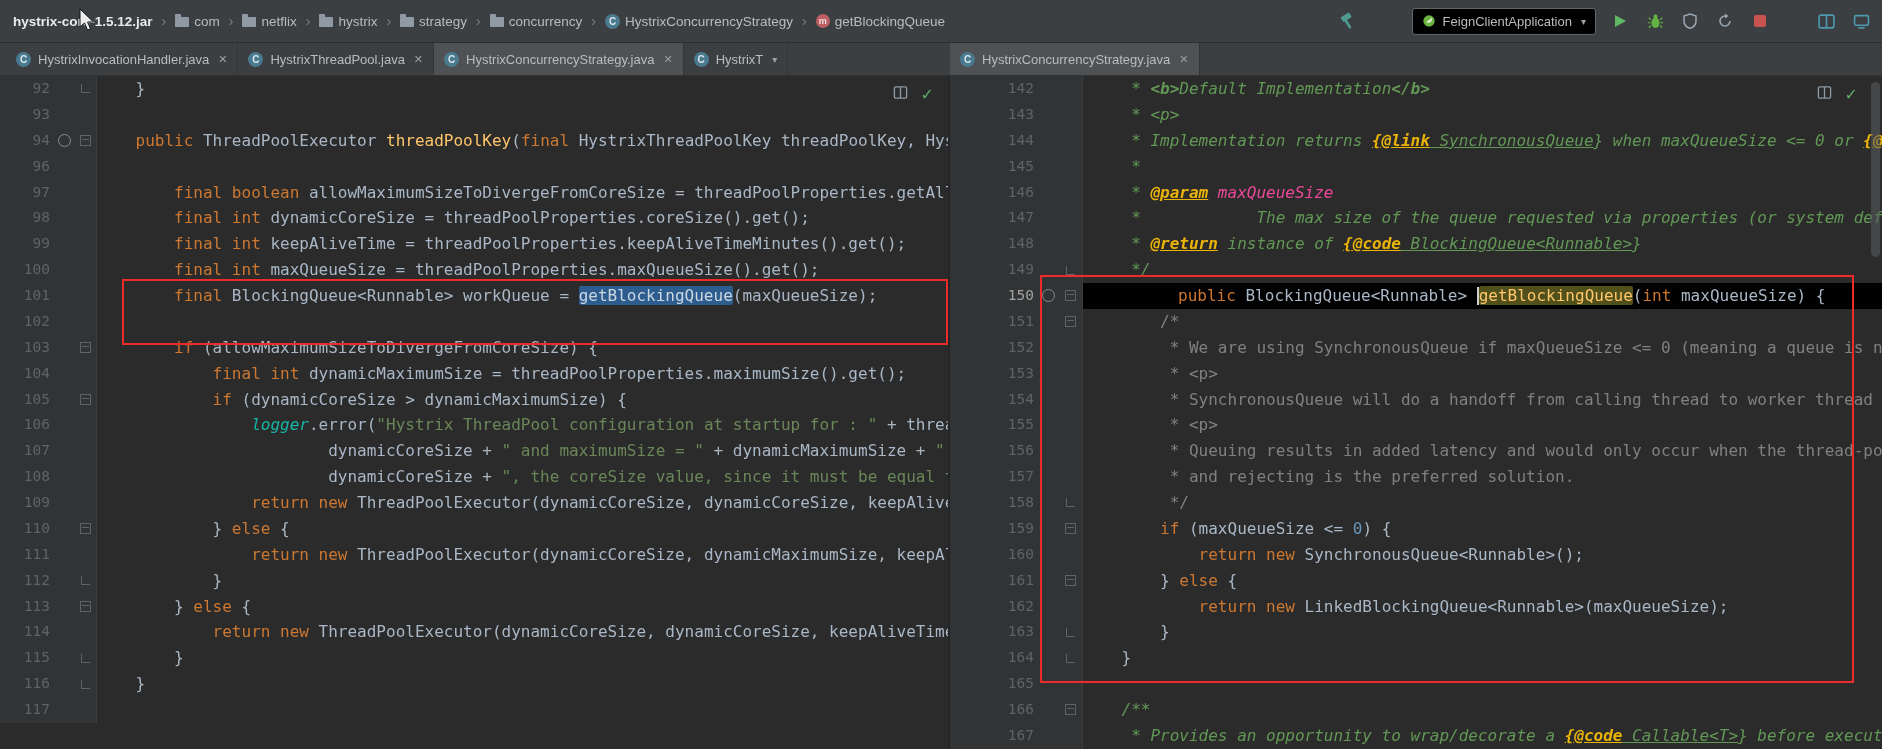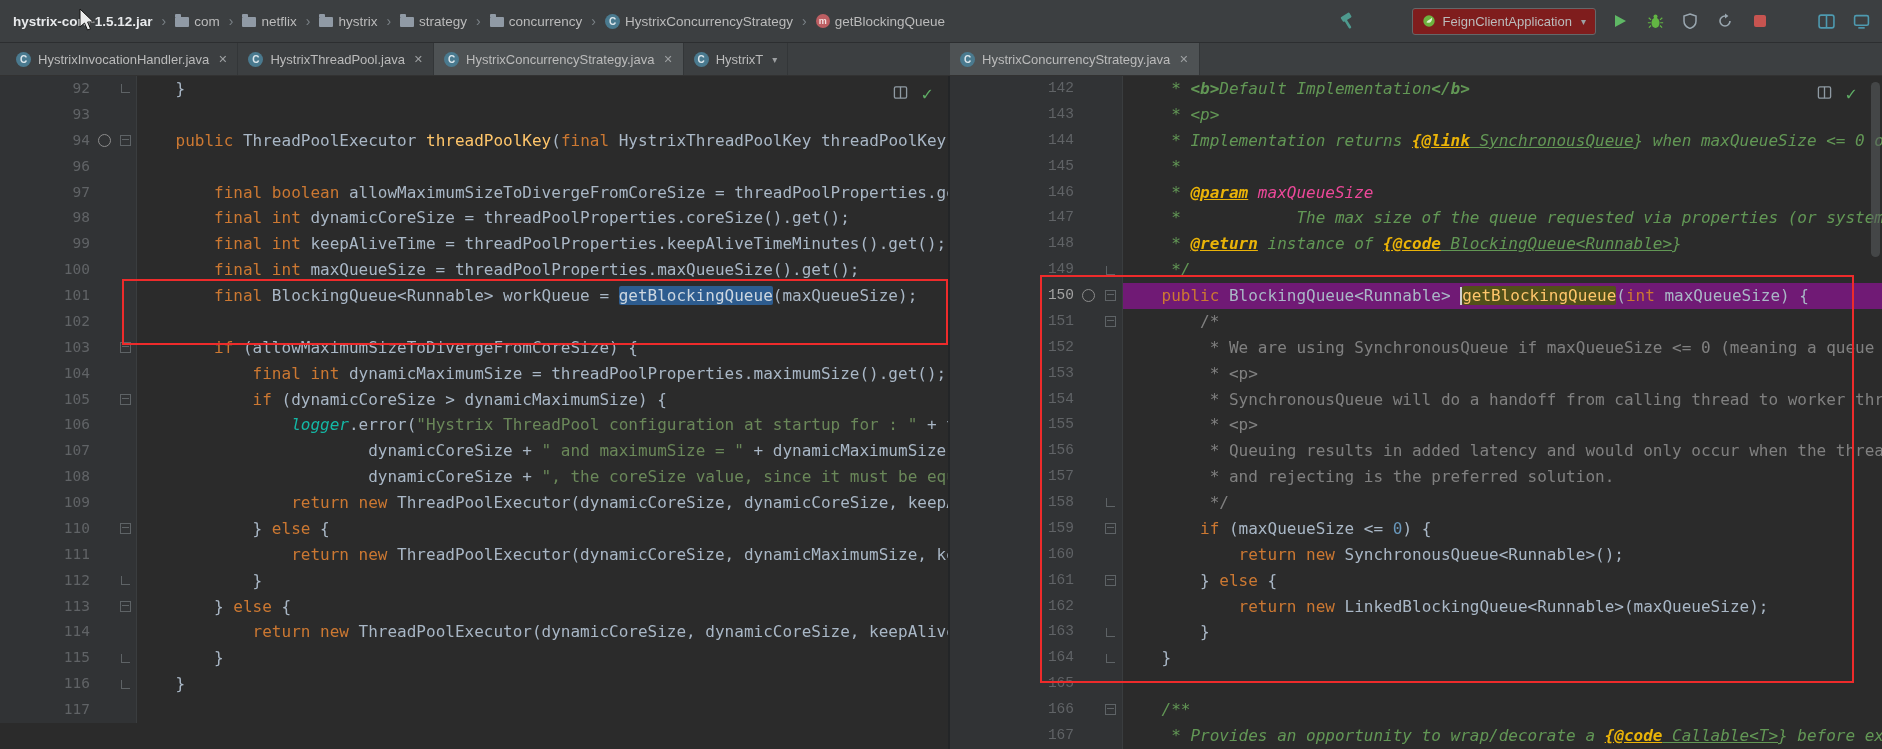--- a/index.html
+++ b/index.html
@@ -19,21 +19,21 @@
   .ci-method{width:14px;height:14px;border-radius:50%;background:#bc5e62;color:#f3e2e2;
              font-size:9px;font-weight:bold;line-height:14px;}
   .ci-folder{width:14px;height:10px;background:#909aa5;border-radius:1px;position:relative;margin-top:2px;}
   .ci-folder::before{content:"";position:absolute;left:0;top:-3px;width:6px;height:3px;background:#909aa5;
                      border-radius:1px 1px 0 0;}
 
   
   .run-toolbar{position:absolute;right:10px;top:0;height:42px;display:flex;align-items:center;gap:13px;}
   .tb-icon{display:inline-flex;align-items:center;justify-content:center;width:22px;height:22px;cursor:default;}
   .run-config{display:flex;align-items:center;gap:7px;height:25px;padding:0 9px;border:1px solid #646769;
-              border-radius:3px;background:#7f1d1d;color:#bbbbbb;font-size:13px;margin-left:40px;}
+              border-radius:3px;background:#000000;color:#bbbbbb;font-size:13px;margin-left:40px;}
   .combo-arrow{color:#9da1a4;font-size:10px;margin-left:2px;}
   .play-tri{width:0;height:0;border-left:11px solid #5fb865;border-top:6.5px solid transparent;
             border-bottom:6.5px solid transparent;}
   .stop-sq{width:12px;height:12px;background:#c75450;border-radius:2px;}
   .tb-gap{width:18px;}
 
   
   .tabbar{position:absolute;left:0;top:43px;width:100%;height:32px;background:#3c3f41;
           border-bottom:1px solid #323232;}
   .tabs-left{position:absolute;left:6px;top:0;height:100%;display:flex;}
@@ -45,33 +45,33 @@
   .tab-dd{color:#9da0a2;font-size:10px;margin-left:2px;}
 
   
   .editors{position:absolute;left:0;top:76px;width:100%;height:673px;display:flex;}
   .pane{display:flex;flex-direction:column;overflow:hidden;position:relative;background:#2b2b2b;}
   .pane-left{width:948px;}
   .divider{width:2px;background:#232527;}
   .pane-right{flex:1;}
   .row{display:flex;height:25.88px;line-height:25.88px;overflow:hidden;flex:0 0 auto;}
   .gut{display:flex;align-items:center;background:#313335;border-right:1px solid #3a3d3f;flex:0 0 auto;}
-  .ln{font-family:"DejaVu Sans Mono",monospace;font-size:14.5px;color:#606366;text-align:right;padding-right:4px;padding-left:40px;}
+  .ln{font-family:"DejaVu Sans Mono",monospace;font-size:14.5px;color:#606366;text-align:right;padding-right:4px;}
   .pane-left .ln{width:50px;}
-  .pane-right .ln{width:84px;font-family:Liberation Mono, monospace;}
+  .pane-right .ln{width:84px;}
   .gslot{width:20px;display:flex;align-items:center;justify-content:center;}
   .pane-left .gfold{width:22px;}
   .pane-right .gfold{width:24px;}
   .ovr{width:11px;height:11px;border:1.5px solid #8c8c8c;border-radius:50%;}
   .fm{position:relative;}
   .fm-start{width:9px;height:9px;border:1px solid #5e6366;}
   .fm-start::after{content:"";position:absolute;left:1px;right:1px;top:3px;border-top:1px solid #5e6366;}
   .fm-end{width:8px;height:8px;border-left:1px solid #5e6366;border-bottom:1px solid #5e6366;}
   .code{flex:1;white-space:pre;overflow:hidden;font-family:"DejaVu Sans Mono",monospace;font-size:16px;color:#a9b7c6;}
-  .caret-row .code{background:#701a75;}
+  .caret-row .code{background:#000000;text-align:center;}
   .caret-row .ln{color:#a3a3a3;}
 
   
   .sg-pl{color:#a9b7c6;}
   .sg-kw{color:#cc7832;}
   .sg-str{color:#6a8759;}
   .sg-num{color:#6897bb;}
   .sg-decl{color:#ffc66b;}
   .sg-stat{color:#a9b7c6;font-style:italic;}
   .sg-sfield{color:#14b8a6;font-style:italic;}

